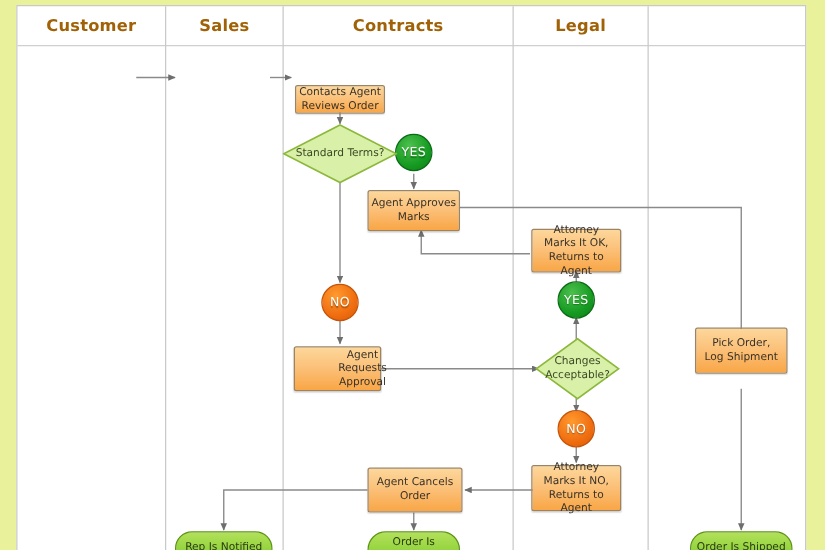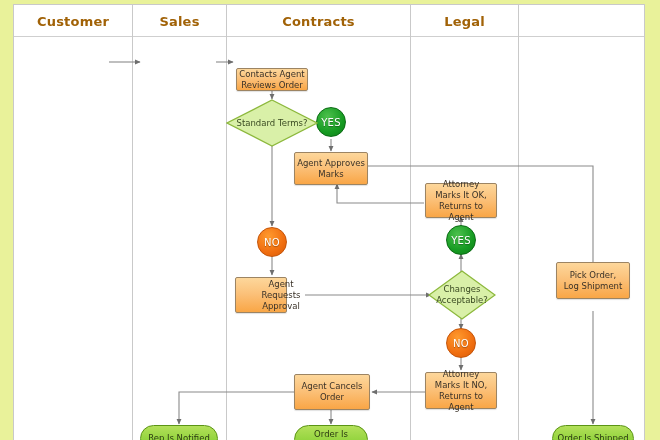--- a/index.html
+++ b/index.html
@@ -190,21 +190,21 @@
     <span class="dlabel">Standard Terms?</span>
   </div>
 
   <div class="node gate gate-yes" style="left:316px; top:107px; width:30px; height:30px;">YES</div>
 
   <div class="node proc" style="left:294px; top:152px; width:74px; height:33px;">Agent Approves
 Marks</div>
 
   <div class="node gate gate-no" style="left:257px; top:227px; width:30px; height:30px;">NO</div>
 
-  <div class="node proc" style="left:235px; top:277px; width:52px; height:36px;padding-left:40px;">Agent Requests
+  <div class="node proc" style="left:235px; top:277px; width:70px; height:36px;padding-left:40px;">Agent Requests
 Approval</div>
 
   <div class="node proc" style="left:425px; top:183px; width:72px; height:35px;">Attorney
 Marks It OK,
 Returns to Agent</div>
 
   <div class="node gate gate-yes" style="left:446px; top:225px; width:30px; height:30px;">YES</div>
 
   <div class="node decision" style="left:428px; top:270px; width:68px; height:50px;">
     <svg viewBox="0 0 68 50" preserveAspectRatio="none">

